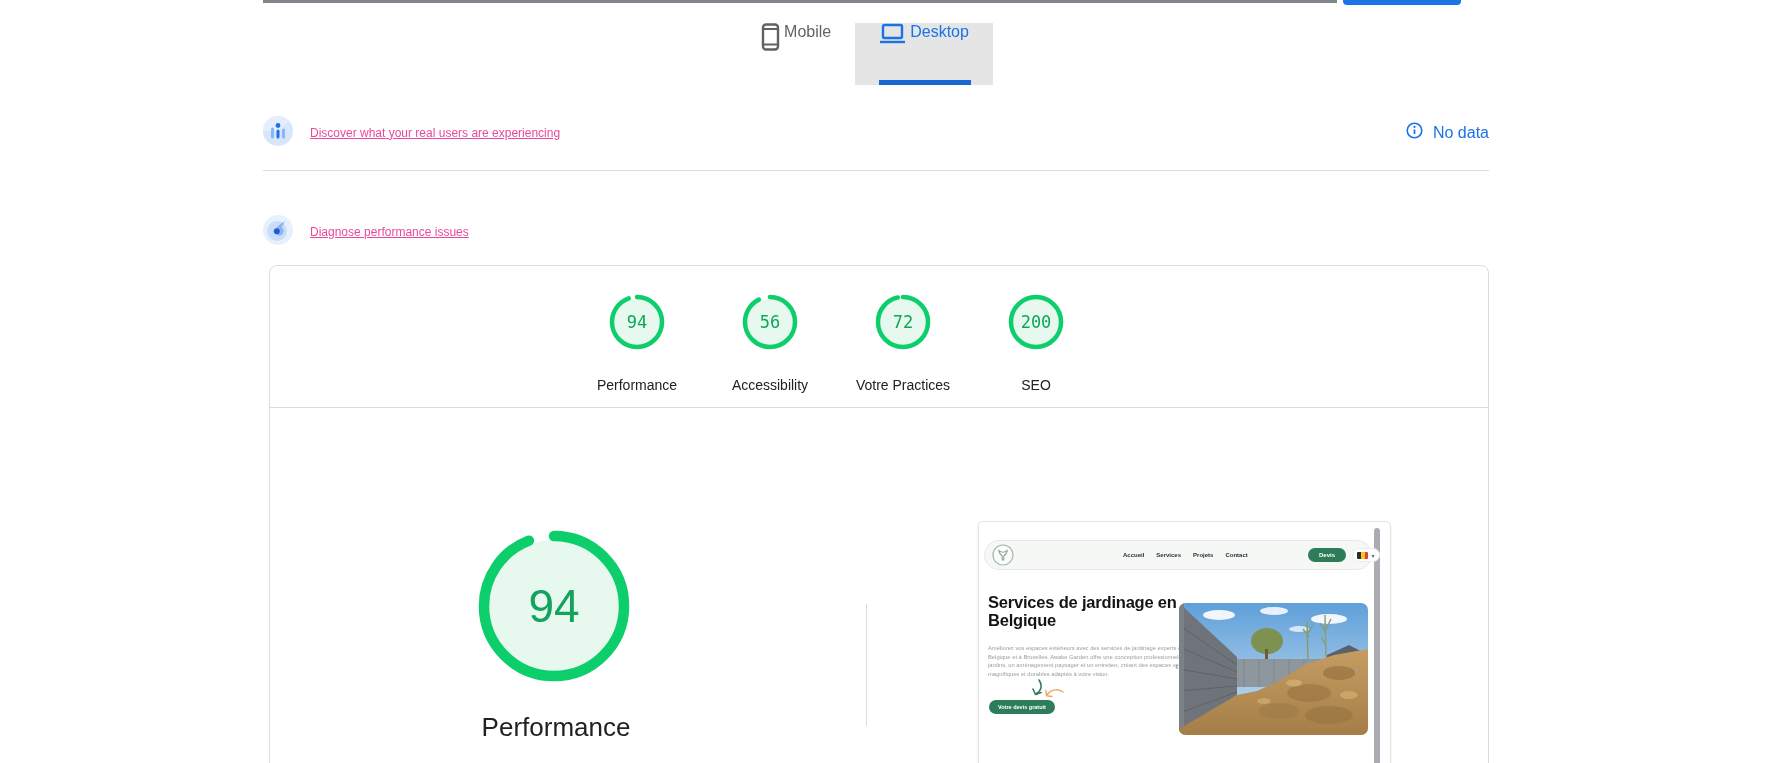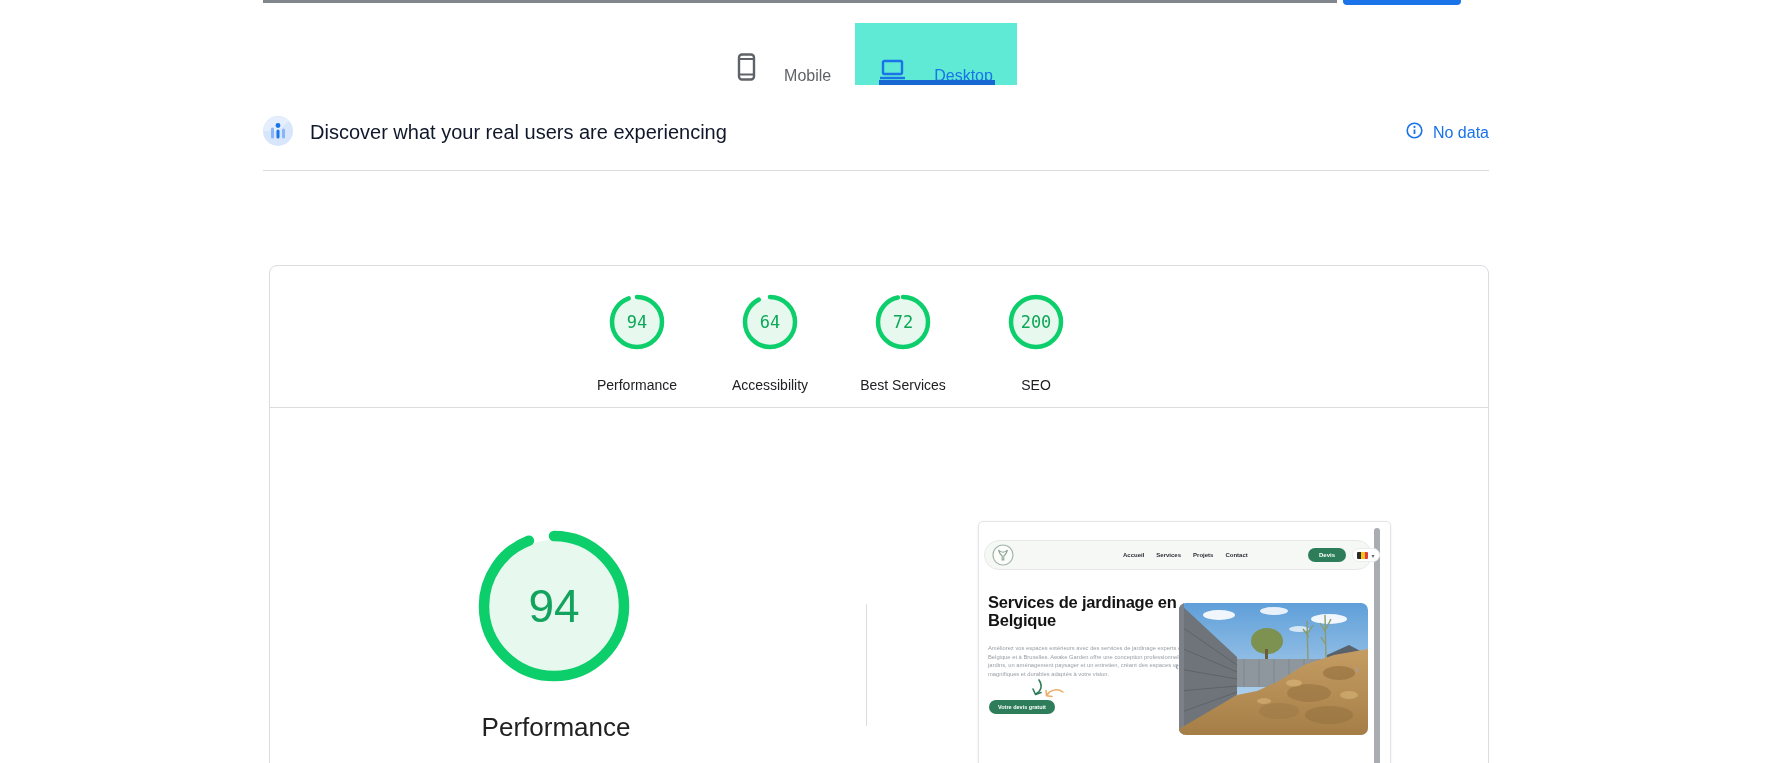--- a/index.html
+++ b/index.html
@@ -6,31 +6,31 @@
   #screen{
     position:relative;width:1786px;height:763px;background:#fff;overflow:hidden;
     font-family:"Liberation Sans",sans-serif;color:#202124;
   }
   
   .url-underline{position:absolute;left:263px;top:0;width:1074px;height:3px;background:#80868b;}
   .analyze-edge{position:absolute;left:1343px;top:0;width:118px;height:5px;background:#1a73e8;border-radius:0 0 4px 4px;}
   
   .tabs{position:absolute;top:23px;left:0;width:100%;display:flex;justify-content:center;}
   .tabs-inner{display:flex;position:relative;left:-28px;}
-  .tab{height:62px;display:flex;align-items:flex-end;gap:28px;padding:0 24px;cursor:pointer;position:relative;}
+  .tab{height:62px;display:flex;align-items:flex-start;gap:4px;padding:0 24px;cursor:pointer;position:relative;}
   .tab .tab-label{font-size:16px;color:#5f6368;}
-  .tab.active{background:#5eead4;}
+  .tab.active{background:#e5e5e5;}
   .tab.active .tab-label{color:#1a73e8;}
   .tab.active .underline{position:absolute;left:24px;right:22px;bottom:0;height:5px;background:#1967d2;}
   
   .row{position:absolute;left:263px;width:1226px;display:flex;align-items:center;}
   .row-field{top:95px;height:75px;border-bottom:1px solid #dadce0;justify-content:space-between;}
   .row-lab{top:200px;height:64px;}
   .row-left{display:flex;align-items:center;gap:17px;}
-  .row-title{font-size:20px;color:#0f172a;}
+  .row-title{font-size:12px;color:#ec4899;text-decoration:underline;}
   .row-right{display:flex;align-items:center;gap:10px;cursor:pointer;}
   .no-data-label{font-size:16px;color:#1a73e8;}
   
   .card{position:absolute;left:269px;top:265px;width:1220px;height:560px;
         border:1px solid #dadce0;border-radius:8px;background:#fff;box-sizing:border-box;}
   .gauge-strip{position:absolute;left:307px;top:28px;display:flex;gap:13px;}
   .gauge-item{width:120px;display:flex;flex-direction:column;align-items:center;cursor:pointer;}
   .gauge-wrap{position:relative;width:56px;height:56px;}
   .gauge-num{position:absolute;inset:0;display:flex;align-items:center;justify-content:center;
              font-family:"DejaVu Sans Mono",monospace;font-size:17px;color:#0ca857;}
@@ -123,53 +123,66 @@
         <svg width="17" height="17" viewBox="0 0 17 17">
           <circle cx="8.5" cy="8.5" r="7.3" fill="none" stroke="#1a73e8" stroke-width="1.6"></circle>
           <line x1="8.5" y1="7.5" x2="8.5" y2="12" stroke="#1a73e8" stroke-width="1.8"></line>
           <circle cx="8.5" cy="4.9" r="1.1" fill="#1a73e8"></circle>
         </svg>
       </span>
       <span class="no-data-label">No data</span>
     </div>
   </div>
 
+  <div class="row row-lab">
+    <div class="row-left">
+      <span>
+        <svg width="30" height="30" viewBox="0 0 30 30">
+          <circle cx="15" cy="15" r="15" fill="#e7f0fd"></circle>
+          <circle cx="14" cy="16" r="10" fill="#c9ddfa"></circle>
+          <path d="M22,6 C18,8.5 13,12.5 12,15.5 A4.3,4.3 0 1 0 18.5,12.5 C19.5,10.5 21,8 22,6 Z" fill="#8db4f2"></path>
+          <circle cx="13.8" cy="16.2" r="3" fill="#1a5fd0"></circle>
+        </svg>
+      </span>
+      <span class="row-title">Diagnose performance issues</span>
+    </div>
+  </div>
 
   <div class="card">
 
     <div class="gauge-strip">
       <div class="gauge-item">
         <div class="gauge-wrap">
           <svg width="56" height="56" viewBox="0 0 56 56">
             <circle cx="28" cy="28" r="23" fill="#e7f8ef"></circle>
             <circle cx="28" cy="28" r="25" fill="none" stroke="#0cce6b" stroke-width="4.5" stroke-linecap="round" transform="rotate(-90 28 28)" stroke-dasharray="147.6548547187203 157.07963267948966"></circle>
           </svg>
           <div class="gauge-num">94</div>
         </div>
         <div class="gauge-label">Performance</div>
       </div>
       <div class="gauge-item">
         <div class="gauge-wrap">
           <svg width="56" height="56" viewBox="0 0 56 56">
             <circle cx="28" cy="28" r="23" fill="#e7f8ef"></circle>
             <circle cx="28" cy="28" r="25" fill="none" stroke="#0cce6b" stroke-width="4.5" stroke-linecap="round" transform="rotate(-90 28 28)" stroke-dasharray="144.5132620651305 157.07963267948966"></circle>
           </svg>
-          <div class="gauge-num">64</div>
+          <div class="gauge-num">56</div>
         </div>
         <div class="gauge-label">Accessibility</div>
       </div>
       <div class="gauge-item">
         <div class="gauge-wrap">
           <svg width="56" height="56" viewBox="0 0 56 56">
             <circle cx="28" cy="28" r="23" fill="#e7f8ef"></circle>
             <circle cx="28" cy="28" r="25" fill="none" stroke="#0cce6b" stroke-width="4.5" stroke-linecap="round" transform="rotate(-90 28 28)" stroke-dasharray="150.79644737231007 157.07963267948966"></circle>
           </svg>
           <div class="gauge-num">72</div>
         </div>
-        <div class="gauge-label">Best Services</div>
+        <div class="gauge-label">Votre Practices</div>
       </div>
       <div class="gauge-item">
         <div class="gauge-wrap">
           <svg width="56" height="56" viewBox="0 0 56 56">
             <circle cx="28" cy="28" r="23" fill="#e7f8ef"></circle>
             <circle cx="28" cy="28" r="25" fill="none" stroke="#0cce6b" stroke-width="4.5" stroke-linecap="round" transform="rotate(-90 28 28)" stroke-dasharray="157.07963267948966 157.07963267948966"></circle>
           </svg>
           <div class="gauge-num">200</div>
         </div>
         <div class="gauge-label">SEO</div>

